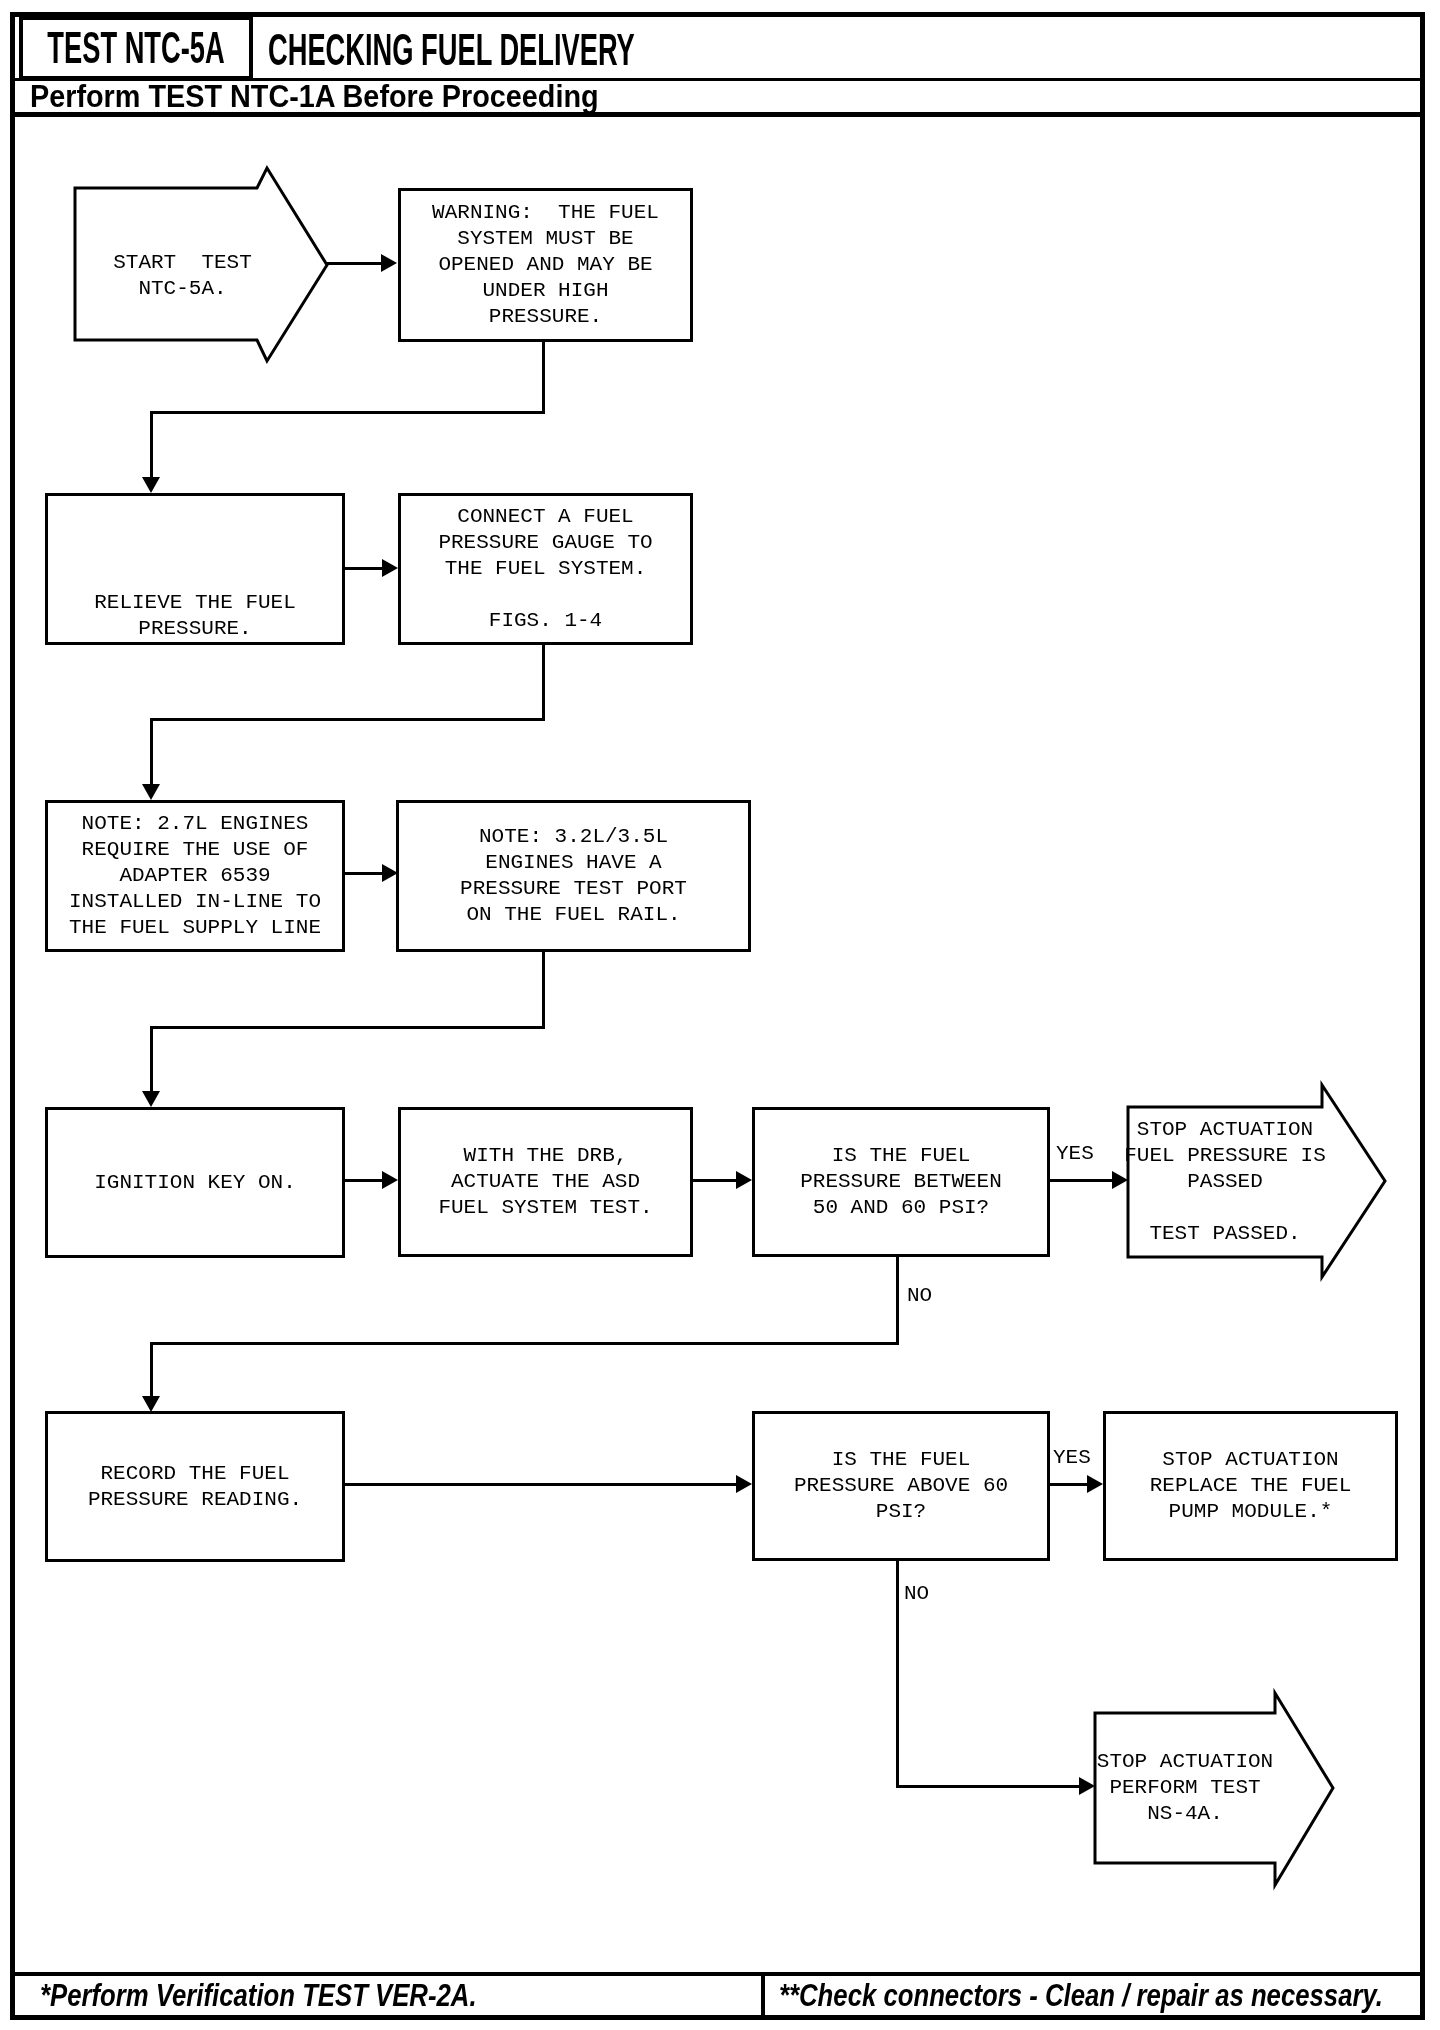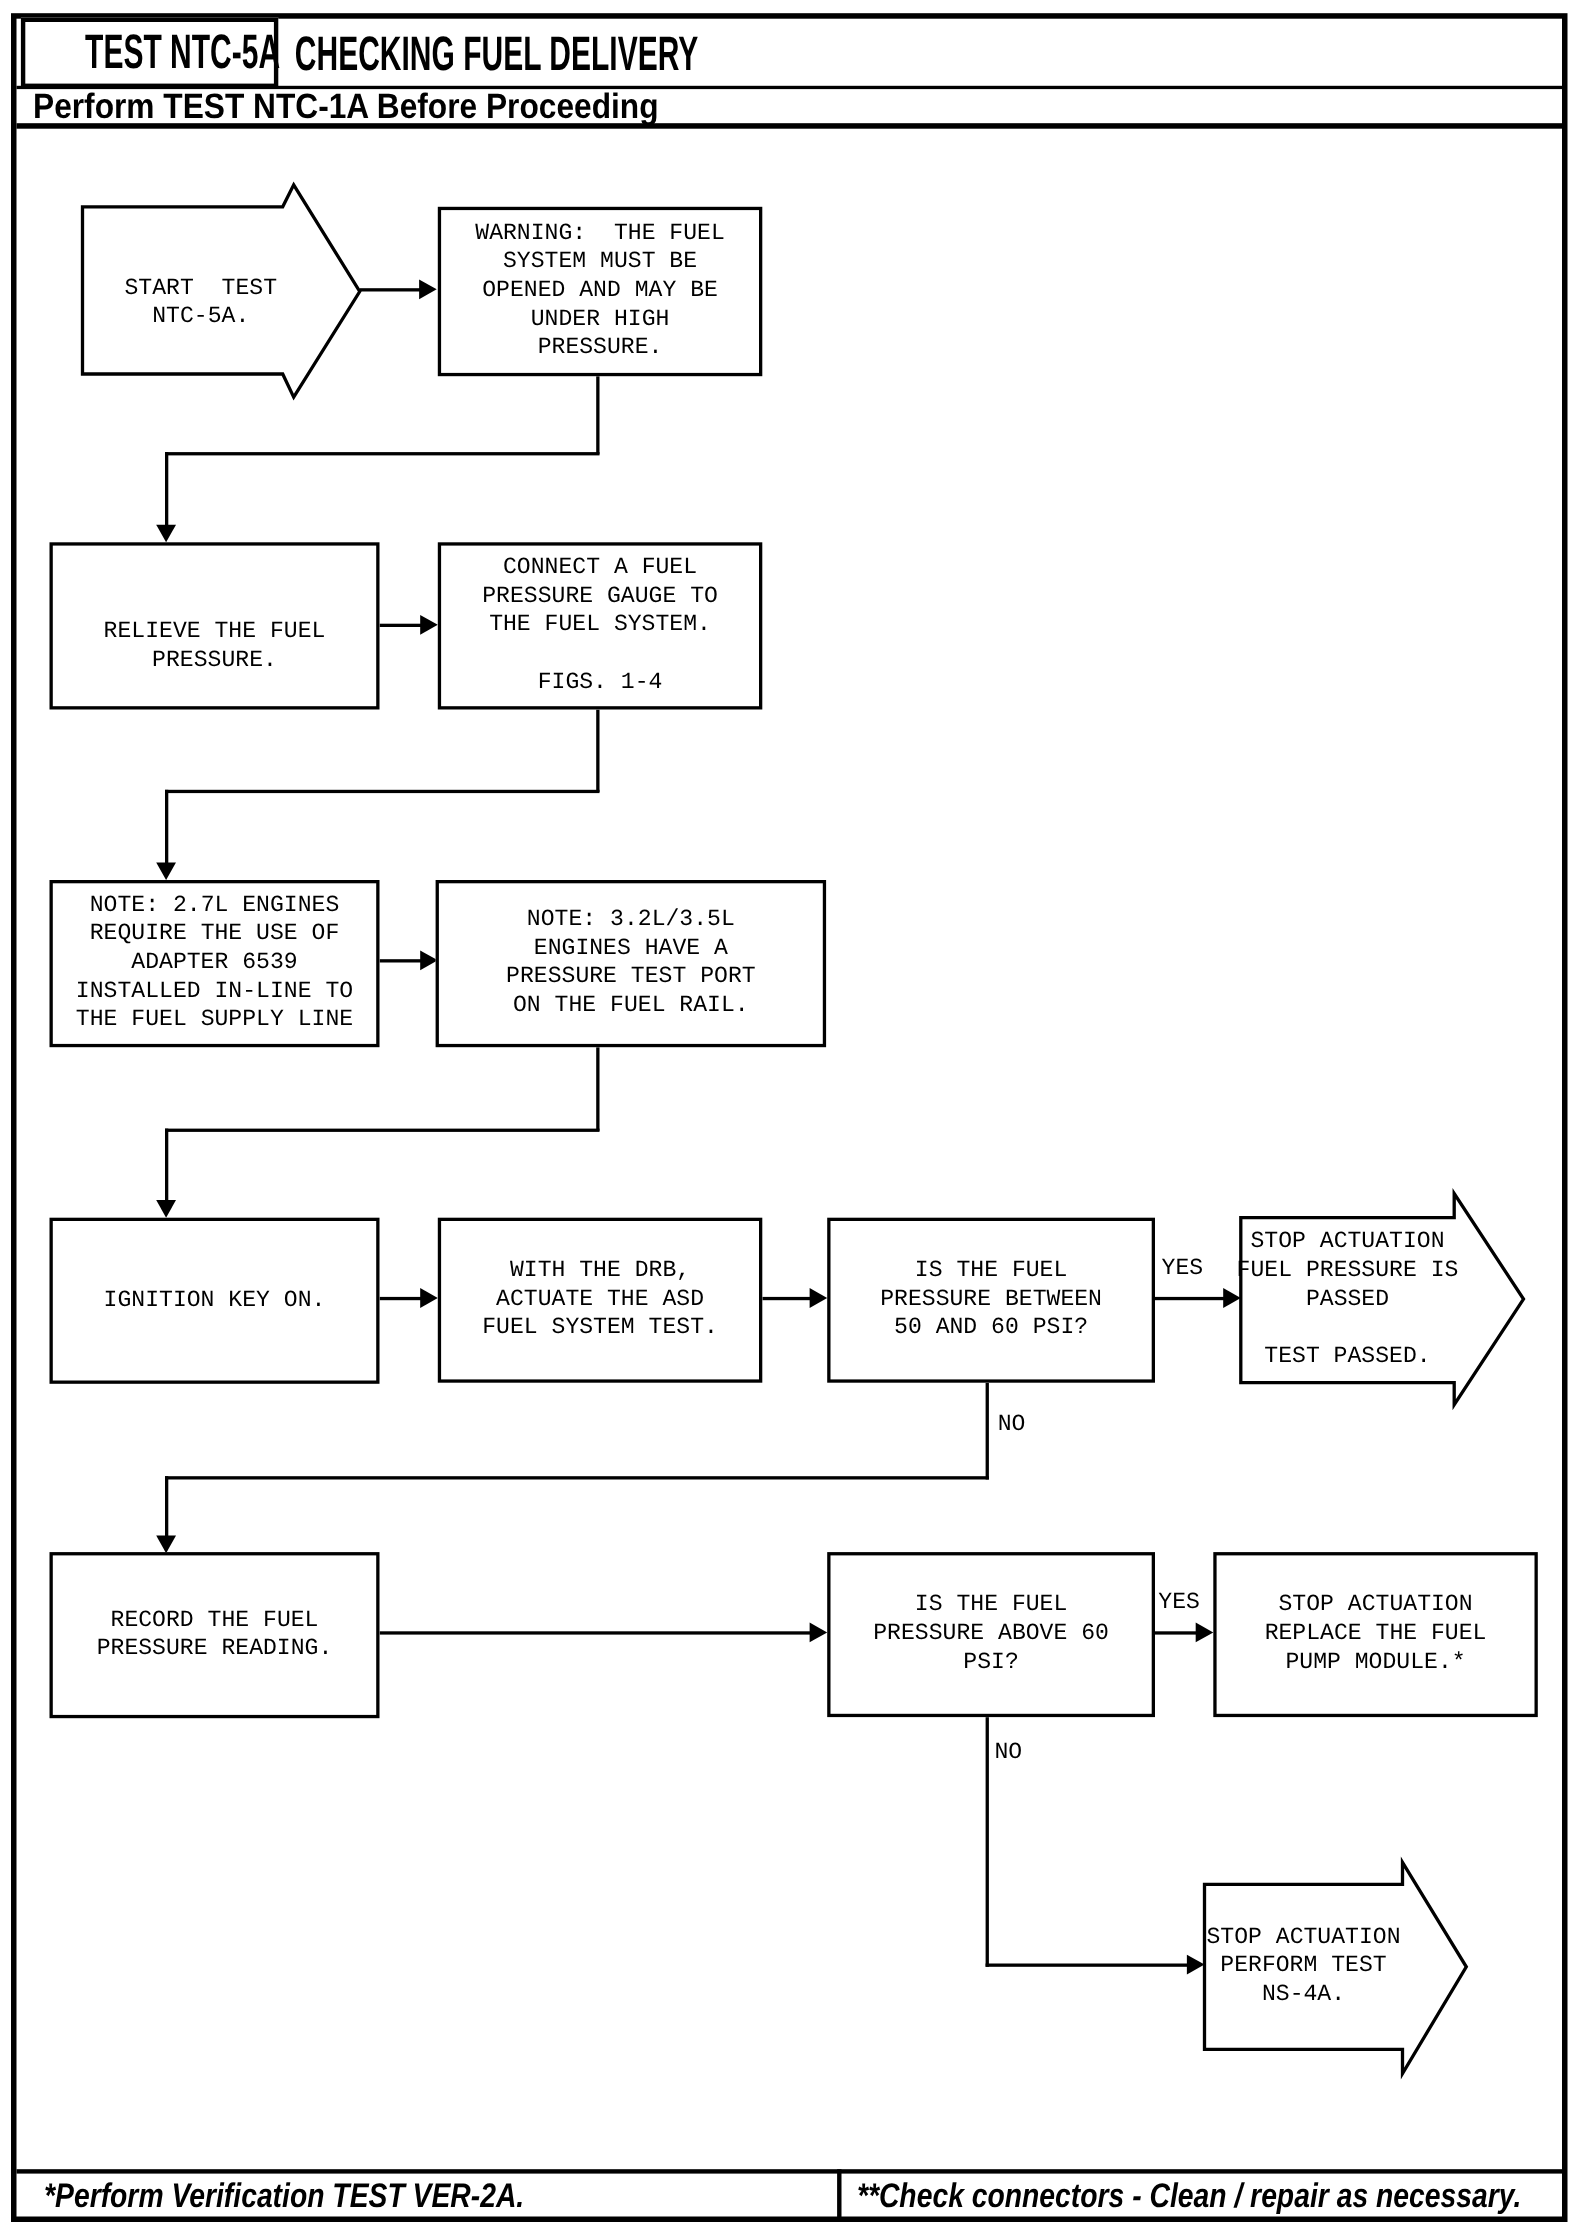--- a/index.html
+++ b/index.html
@@ -3,21 +3,21 @@
 <meta charset="utf-8">
 <style>
   *{box-sizing:border-box;margin:0;padding:0}
   html,body{width:1440px;height:2030px}
   body{position:relative;background:#ffffff;color:#000;
        font-family:"Liberation Mono","DejaVu Sans Mono",monospace;overflow:hidden}
   .abs{position:absolute}
   .ln{position:absolute;background:#000}
   .box{position:absolute;border:3px solid #000;background:#fff;display:flex;flex-direction:column;
        justify-content:center;align-items:center;text-align:center;font-size:21px;line-height:26px}
-  .box.topbias{justify-content:center;padding-top:37px}
+  .box.topbias{justify-content:flex-end;padding-top:37px}
   .shape-text{position:absolute;display:flex;flex-direction:column;justify-content:center;
        align-items:center;text-align:center;font-size:21px;line-height:26px}
   .line{white-space:pre;min-height:26px}
   .b{font-weight:normal}
   .ah-d{position:absolute;width:0;height:0;border-left:9px solid transparent;
         border-right:9px solid transparent;border-top:16px solid #000}
   .ah-r{position:absolute;width:0;height:0;border-top:9px solid transparent;
         border-bottom:9px solid transparent;border-left:16px solid #000}
   .lbl{position:absolute;font-size:21px;white-space:pre}
   .hdr{font-family:"Liberation Sans",sans-serif;font-weight:bold}
@@ -26,21 +26,21 @@
   .condf{display:inline-block;transform:scaleX(0.83);transform-origin:left center;
          white-space:nowrap;font-style:italic}
   svg{position:absolute;overflow:visible}
 </style>
 </head>
 <body>
 
 <div class="abs" style="left:10px;top:12px;width:1415px;height:2008px;border:5px solid #000"></div>
 
 <div class="abs hdr" style="left:19px;top:16px;width:234px;height:64px;border:4px solid #000;background:#fff;
-            display:flex;align-items:center;justify-content:flex-start;font-size:44px">
+            display:flex;align-items:center;justify-content:center;font-size:44px">
   <span class="condc">TEST NTC-5A</span>
 </div>
 
 <div class="abs hdr" style="left:268px;top:22px;height:56px;display:flex;align-items:center;font-size:44px">
   <span class="cond">CHECKING FUEL DELIVERY</span>
 </div>
 
 <div class="ln" style="left:15px;top:78px;width:1405px;height:3px"></div>
 
 <div class="abs hdr" style="left:30px;top:80px;height:32px;display:flex;align-items:center;font-size:32px">

